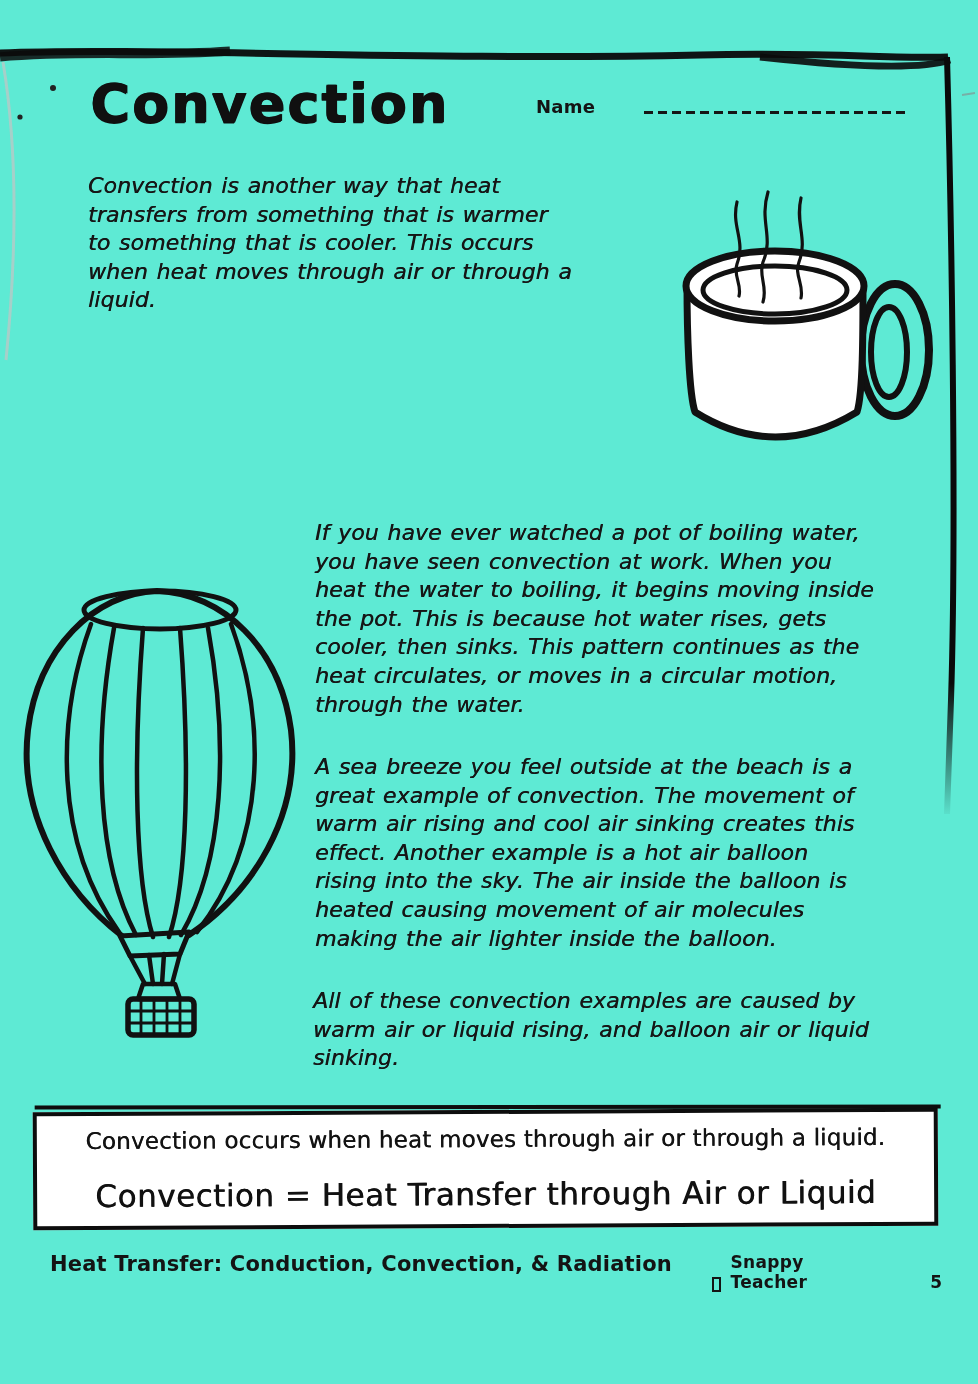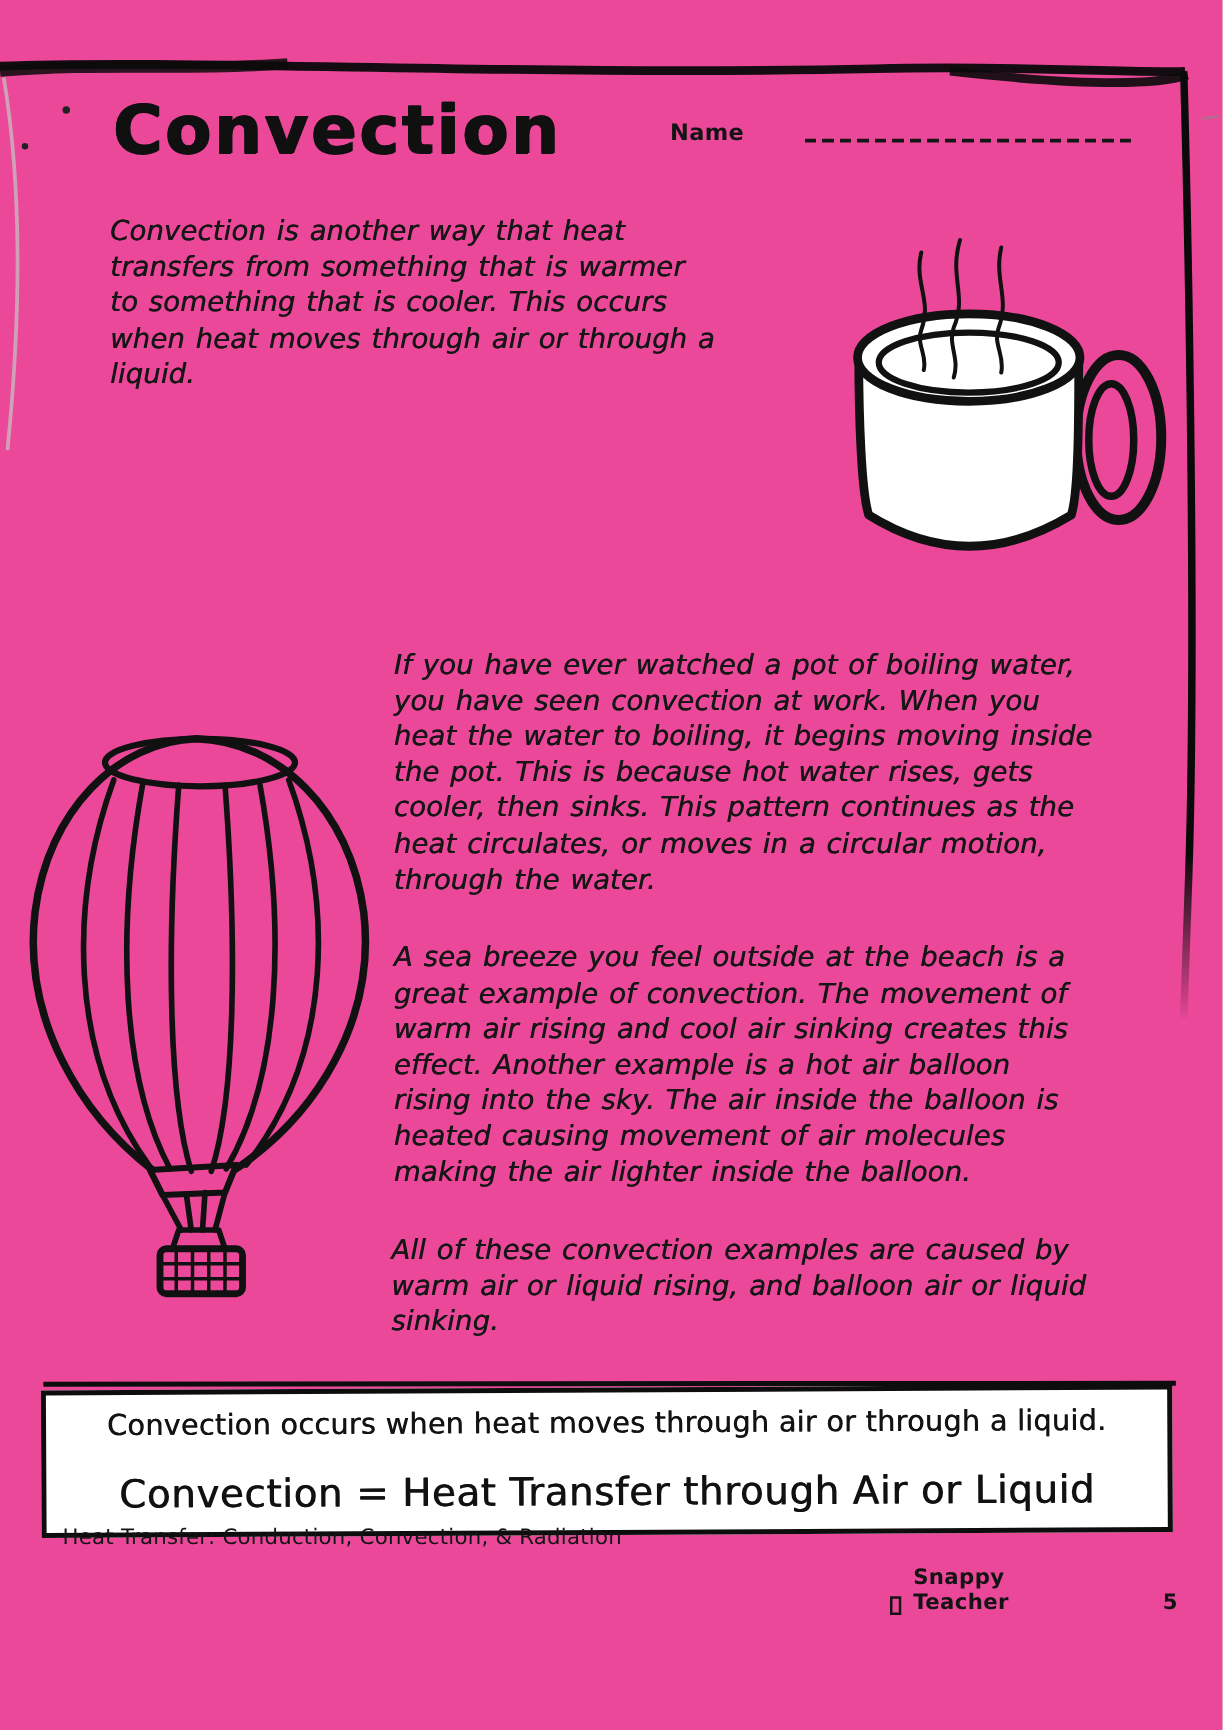--- a/index.html
+++ b/index.html
@@ -1,20 +1,20 @@
 <!DOCTYPE html>
 <html><head>
 <meta charset="utf-8">
 <style>
   * { margin:0; padding:0; box-sizing:border-box; }
   html,body { background:#e8e8e8; }
   .page {
     position:relative;
     width:978px; height:1384px;
-    background:#ec4899;
+    background:#5eead4;
     font-family:"DejaVu Sans", sans-serif;
     color:#171717;
     overflow:hidden;
     margin:0 auto;
   }
   .scan-edges { position:absolute; left:0; top:0; width:978px; height:1384px; pointer-events:none; }
   .page-title {
     position:absolute; left:90px; top:72px;
     font-size:54px; font-weight:bold; letter-spacing:2px; color:#101010;
     text-shadow:1.2px 0 0 #101010, 0 1.2px 0 #101010;
@@ -55,22 +55,22 @@
     position:absolute; left:0; top:12px; width:100%;
     text-align:center; font-size:23px; color:#131313;
     text-shadow:0.4px 0 0 #131313; letter-spacing:0.2px;
   }
   .summary-line-2 {
     position:absolute; left:0; top:62px; width:100%;
     text-align:center; font-size:31px; color:#111111;
     text-shadow:0.6px 0 0 #111111; letter-spacing:0.5px;
   }
   .footer-left {
-    position:absolute; left:50px; top:1220px;
-    font-size:17px; font-weight:normal; color:#141414; letter-spacing:0.2px;
+    position:absolute; left:50px; top:1252px;
+    font-size:21px; font-weight:bold; color:#141414; letter-spacing:0.2px;
   }
   .footer-right {
     position:absolute; left:712px; top:1252px; width:230px;
     display:flex; align-items:flex-end;
     font-size:17px; font-weight:bold; color:#141414;
   }
   .copyright-box {
     display:inline-block; width:9px; height:15px;
     border:2px solid #141414; margin-right:10px;
   }

